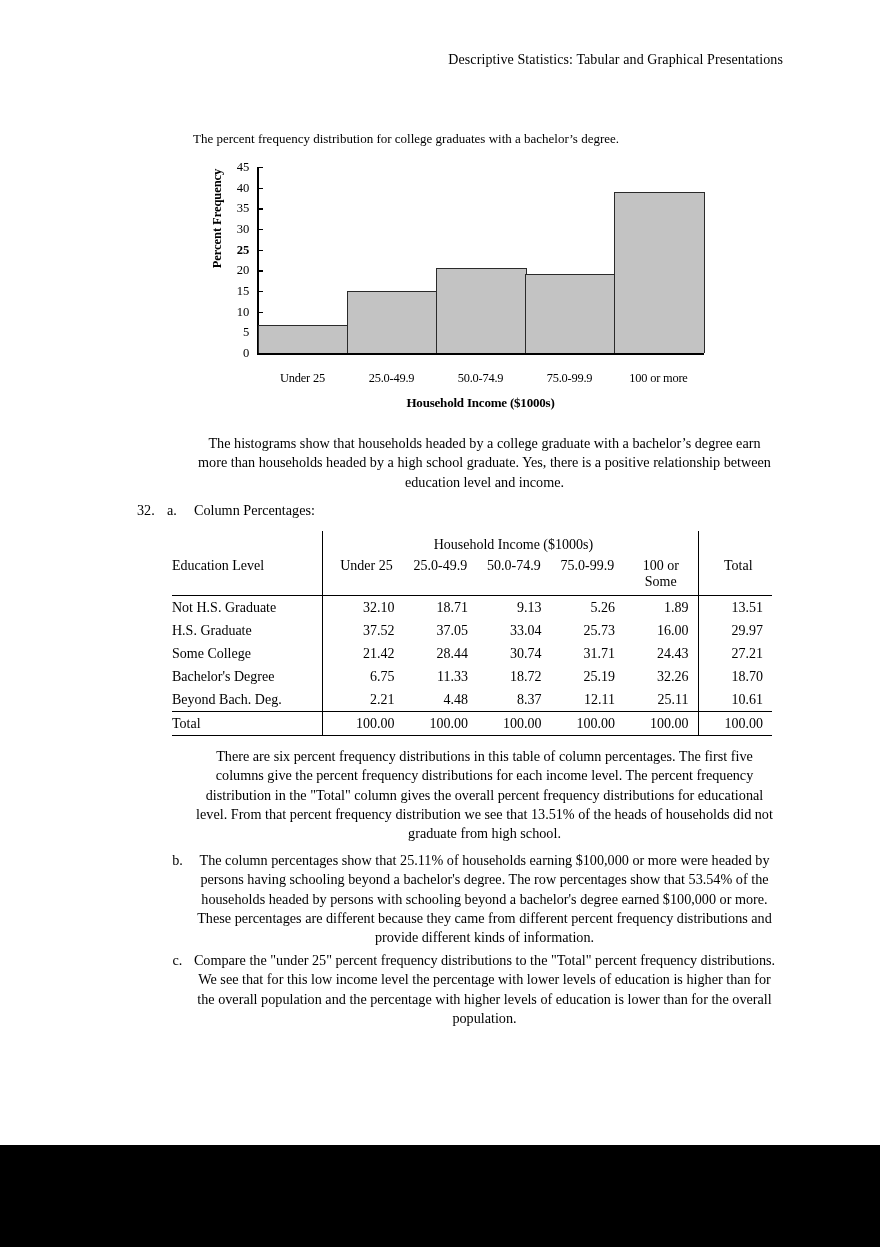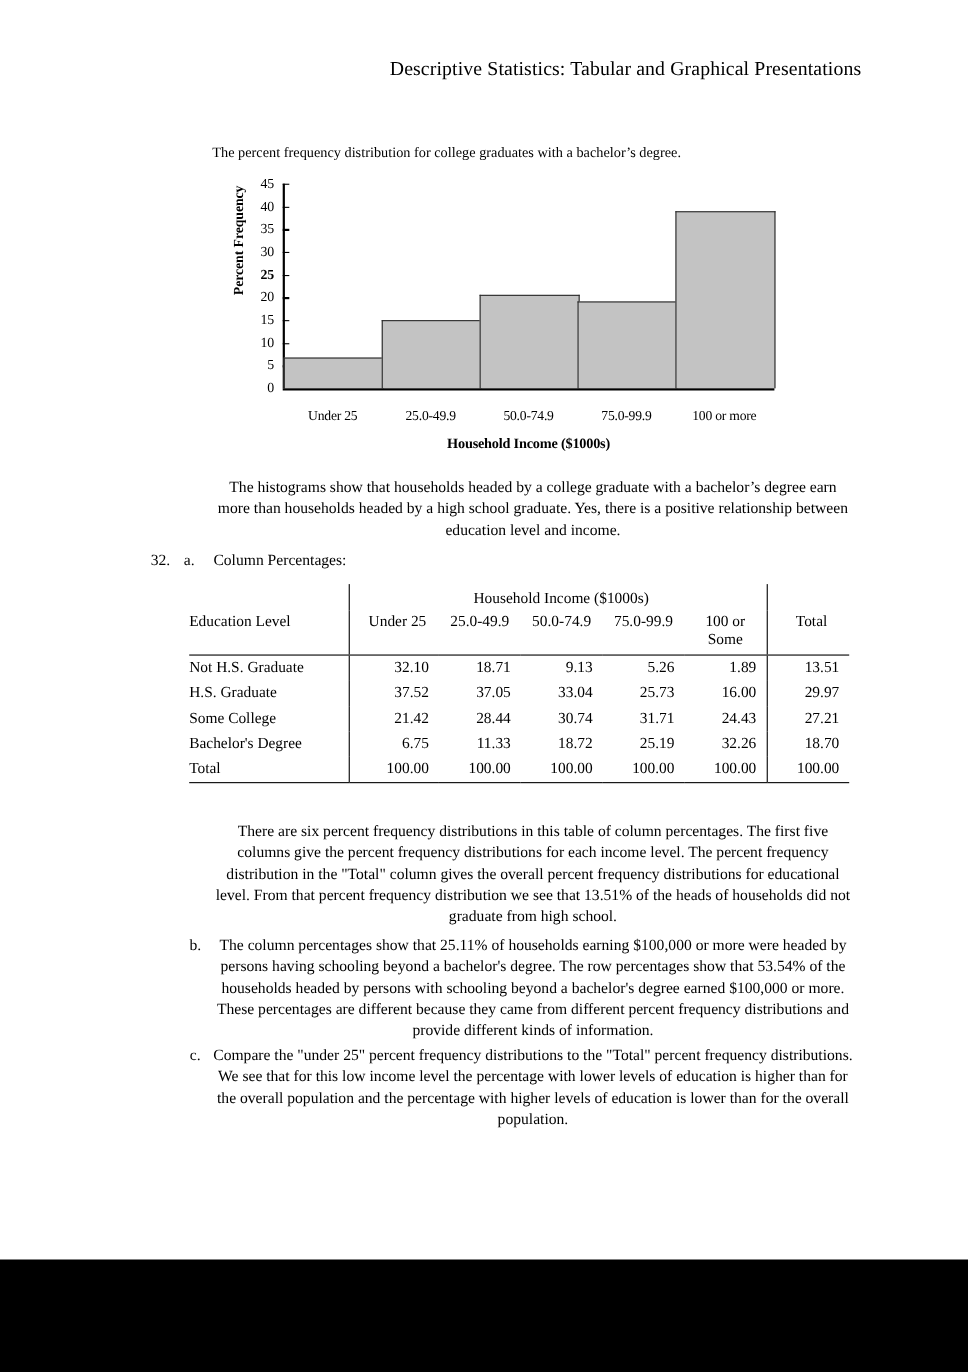--- a/index.html
+++ b/index.html
@@ -31,21 +31,21 @@
     width: 880px;
     height: 102px;
     background: #000000;
   }
 
   
   .running-head {
     position: absolute;
     right: 97px;
     top: 52px;
-    font-size: 18px;
+    font-size: 14px;
     letter-spacing: .1px;
     white-space: nowrap;
     text-align: center;
   }
 
   
   .intro-line {
     position: absolute;
     left: 193px;
     top: 131px;
@@ -367,20 +367,29 @@
           <tr>
             <td class="lbl">Bachelor's Degree</td>
             <td class="num vl">6.75</td>
             <td class="num">11.33</td>
             <td class="num">18.72</td>
             <td class="num">25.19</td>
             <td class="num">32.26</td>
             <td class="num vl">18.70</td>
           </tr>
           <tr class="rule-bottom">
+            <td class="lbl">Beyond Bach. Deg.</td>
+            <td class="num vl">2.21</td>
+            <td class="num">4.48</td>
+            <td class="num">8.37</td>
+            <td class="num">12.11</td>
+            <td class="num">25.11</td>
+            <td class="num vl">10.61</td>
+          </tr>
+          <tr class="rule-bottom">
             <td class="lbl">Total</td>
             <td class="num vl">100.00</td>
             <td class="num">100.00</td>
             <td class="num">100.00</td>
             <td class="num">100.00</td>
             <td class="num">100.00</td>
             <td class="num vl">100.00</td>
           </tr>
         </tbody>
     </table>

